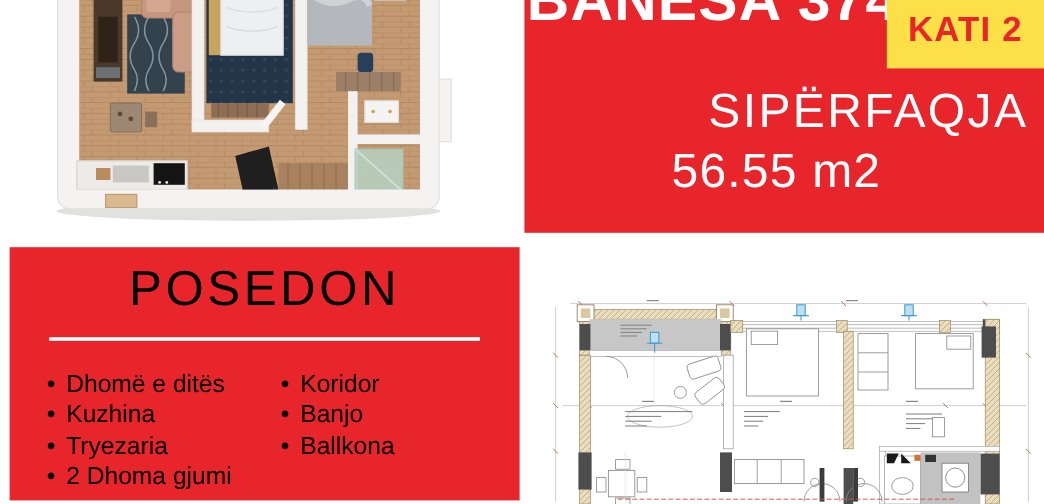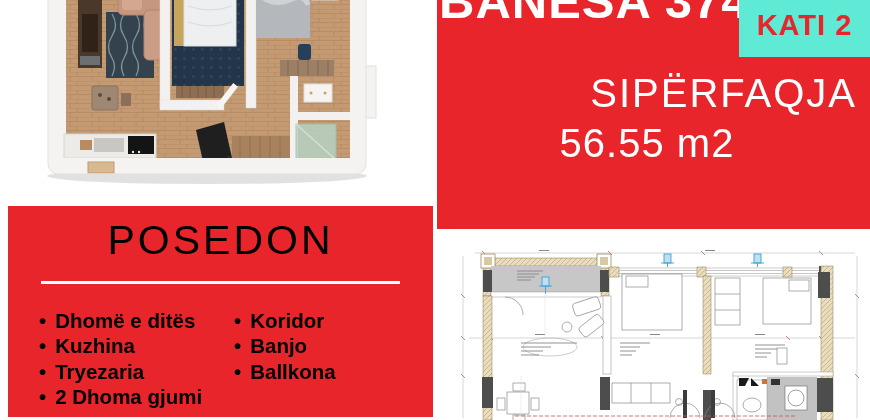--- a/index.html
+++ b/index.html
@@ -8,30 +8,30 @@
   body {
     width:870px; height:420px; position:relative; overflow:hidden;
     background:#ffffff; font-family:"Liberation Sans", sans-serif;
   }
   
   .render3d { position:absolute; left:0; top:0; width:435px; height:196px; }
   .render3d svg { display:block; }
 
   
   .red-top {
-    position:absolute; left:437px; top:0; width:433px; height:229px;
+    position:absolute; left:437px; top:0; width:433px; height:194px;
     background:var(--red); overflow:hidden; color:#fff;
   }
   .banner-title {
     position:absolute; top:-27px; left:2px; width:302px; text-align:center;
     font-size:49px; font-weight:bold; letter-spacing:1px; white-space:nowrap;
   }
   .kati-box {
     position:absolute; top:0; right:0; width:131px; height:57px;
-    background:#5eead4; color:var(--red); font-weight:bold; font-size:29px;
+    background:#fde047; color:var(--red); font-weight:bold; font-size:29px;
     text-align:center; line-height:50px; letter-spacing:1px;
   }
   .area-label {
     position:absolute; top:71px; left:0; width:420px; text-align:right;
     font-size:40px; letter-spacing:2px;
   }
   .area-value {
     position:absolute; top:121px; left:0; width:420px; text-align:center;
     font-size:40px; letter-spacing:1px;
   }
@@ -40,21 +40,21 @@
   .red-bottom {
     position:absolute; left:8px; top:206px; width:425px; height:211px;
     background:var(--red); color:#000000; overflow:hidden;
   }
   .posedon-title {
     position:absolute; top:11px; left:0; width:100%; text-align:center;
     font-size:41px; letter-spacing:3px;
   }
   .divider { position:absolute; top:75px; left:33px; width:359px; height:3px; background:#fff; }
   .feature-col { position:absolute; top:102px; margin:0; padding:0; list-style:none;
-    font-size:20.5px; font-weight:bold; line-height:25.4px; }
+    font-size:20.5px; font-weight:normal; line-height:25.4px; }
   .col1 { left:31px; }
   .col2 { left:226px; }
   .feature-col li { white-space:nowrap; }
   .bullet { margin-right:9px; }
 
   
   .plan2d { position:absolute; left:455px; top:250px; width:415px; height:170px; }
   .plan2d svg { display:block; }
 </style>
 </head>

